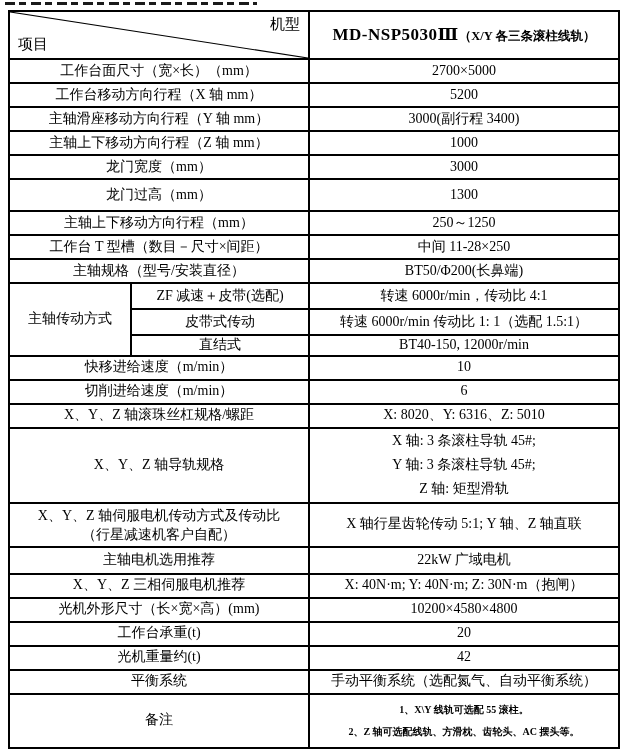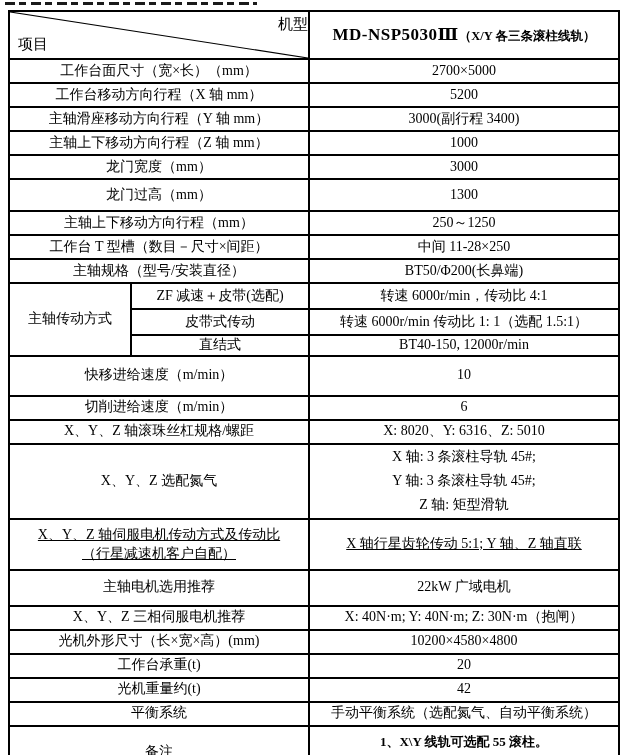--- a/index.html
+++ b/index.html
@@ -33,21 +33,21 @@
     padding:0 3px;
     overflow:hidden;
   }
   
   td.diag{
     position:relative;
     padding:0;
   }
   td.diag svg{position:absolute;left:0;top:0;width:100%;height:100%;}
   .diag-top{
-    position:absolute;right:0;top:2px;
+    position:absolute;right:8px;top:2px;
     font-size:15px;
   }
   .diag-bottom{
     position:absolute;left:8px;bottom:4px;
     font-size:15px;
     margin-top:30px;
   }
   td.model-cell{
     font-weight:bold;
     font-size:13px;
@@ -57,21 +57,21 @@
     font-size:17px;
     font-weight:bold;
     letter-spacing:0.5px;
   }
   .model-suffix{
     font-size:12.5px;
     font-weight:bold;
   }
   td.small-note{
     font-weight:bold;
-    font-size:13px;
+    font-size:10px;
   }
   td.small-note div{line-height:22px;}
   td.multiline div{line-height:24px;}
   td.label2 div{line-height:19px;}
 </style>
 </head>
 <body>
 
 <div class="clip-frag">
     <span class="bar"></span>
@@ -138,48 +138,48 @@
         <td>转速 6000r/min，传动比 4:1</td>
       </tr>
       <tr style="height: 26px;">
         <td>皮带式传动</td>
         <td>转速 6000r/min 传动比 1: 1（选配 1.5:1）</td>
       </tr>
       <tr style="height: 16px;">
         <td>直结式</td>
         <td>BT40-150, 12000r/min</td>
       </tr>
-      <tr style="height: 40px; padding-left: 32px;">
+      <tr style="height: 24px; padding-left: 32px;">
         <td colspan="2">快移进给速度（m/min）</td>
         <td>10</td>
       </tr>
       <tr style="height: 24px; margin-top: 37px;">
         <td colspan="2">切削进给速度（m/min）</td>
         <td>6</td>
       </tr>
       <tr style="height: 24px;">
         <td colspan="2">X、Y、Z 轴滚珠丝杠规格/螺距</td>
         <td>X: 8020、Y: 6316、Z: 5010</td>
       </tr>
       <tr style="height: 75px;">
-        <td colspan="2">X、Y、Z 选配氮气</td>
+        <td colspan="2">X、Y、Z 轴导轨规格</td>
         <td class="multiline">
           <div>X 轴: 3 条滚柱导轨 45#;</div>
           <div>Y 轴: 3 条滚柱导轨 45#;</div>
           <div>Z 轴: 矩型滑轨</div>
         </td>
       </tr>
-      <tr style="height: 51px; text-decoration: underline;">
+      <tr style="height: 44px;">
         <td colspan="2" class="multiline label2">
           <div>X、Y、Z 轴伺服电机传动方式及传动比</div>
           <div>（行星减速机客户自配）</div>
         </td>
         <td>X 轴行星齿轮传动 5:1; Y 轴、Z 轴直联</td>
       </tr>
-      <tr style="height: 36px;">
+      <tr style="height: 27px;">
         <td colspan="2">主轴电机选用推荐</td>
         <td>22kW 广域电机</td>
       </tr>
       <tr style="height: 24px;">
         <td colspan="2">X、Y、Z 三相伺服电机推荐</td>
         <td>X: 40N·m; Y: 40N·m; Z: 30N·m（抱闸）</td>
       </tr>
       <tr style="height: 24px;">
         <td colspan="2">光机外形尺寸（长×宽×高）(mm)</td>
         <td>10200×4580×4800</td>

